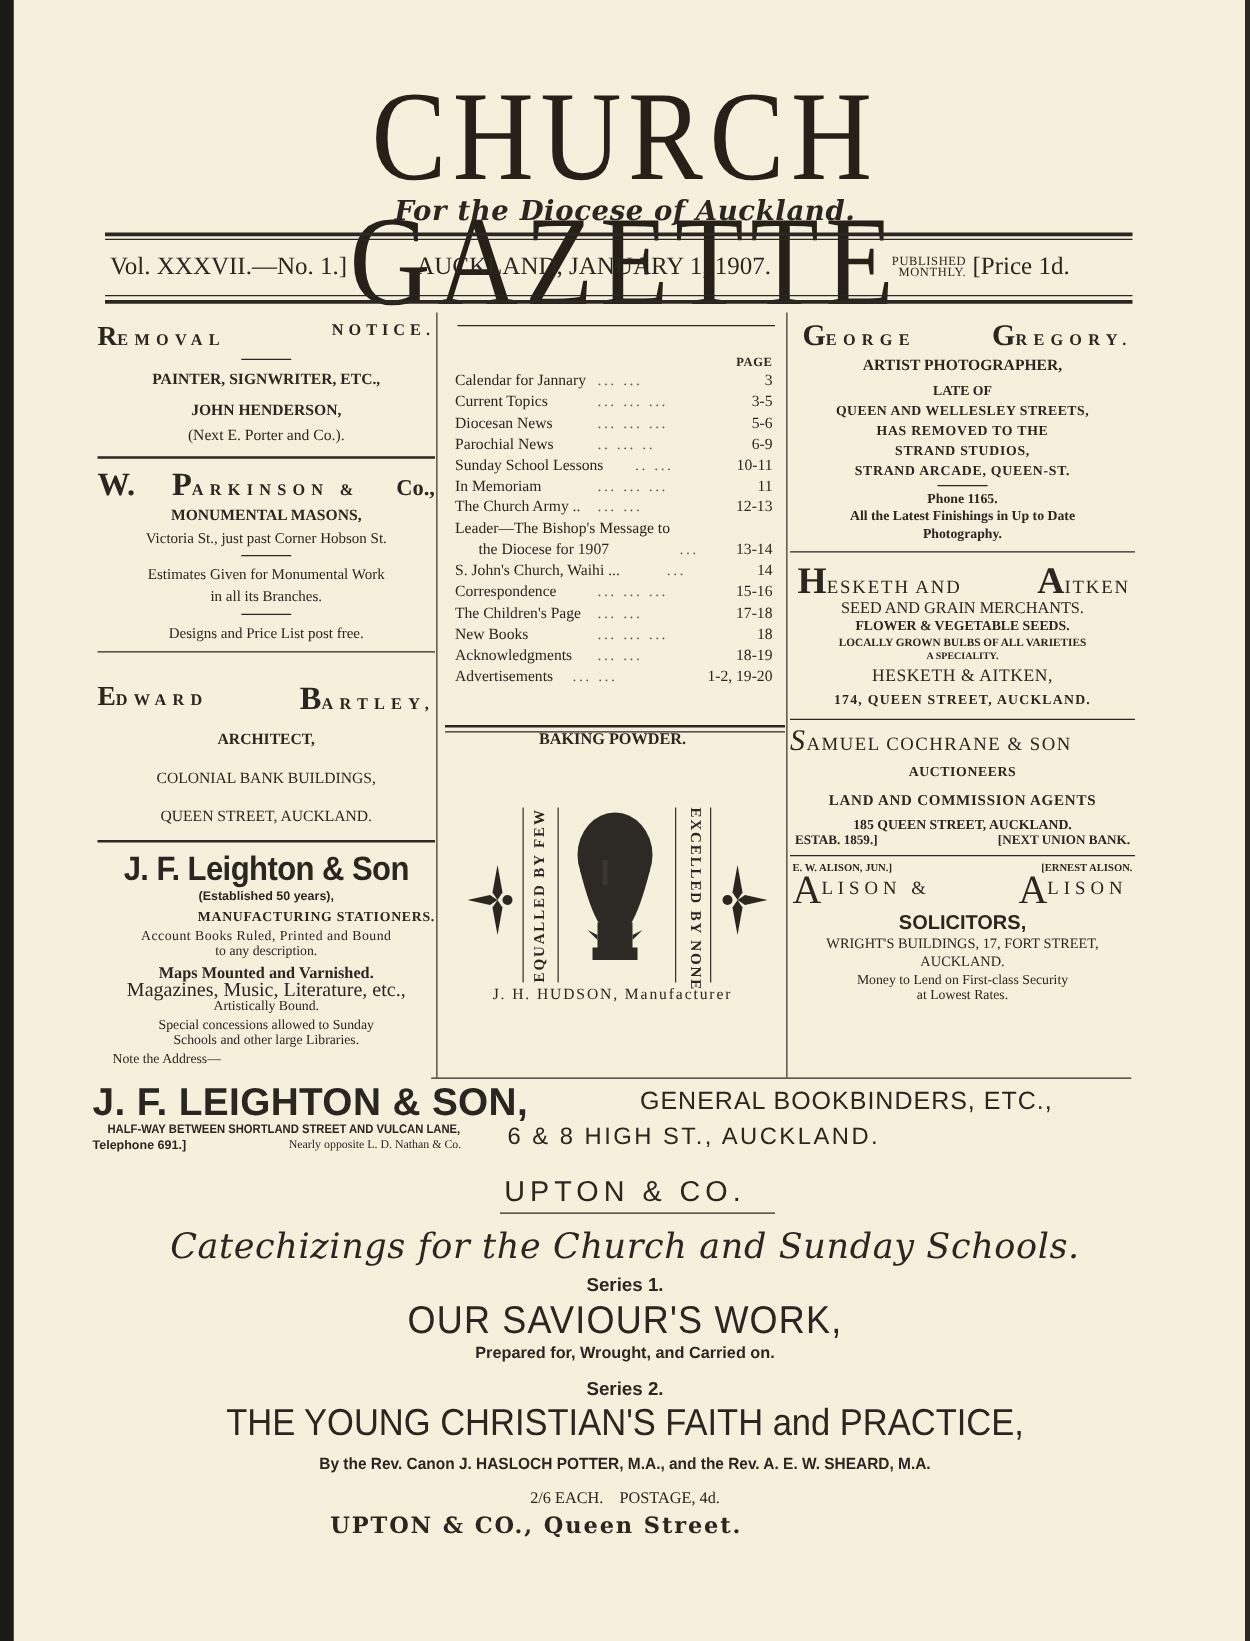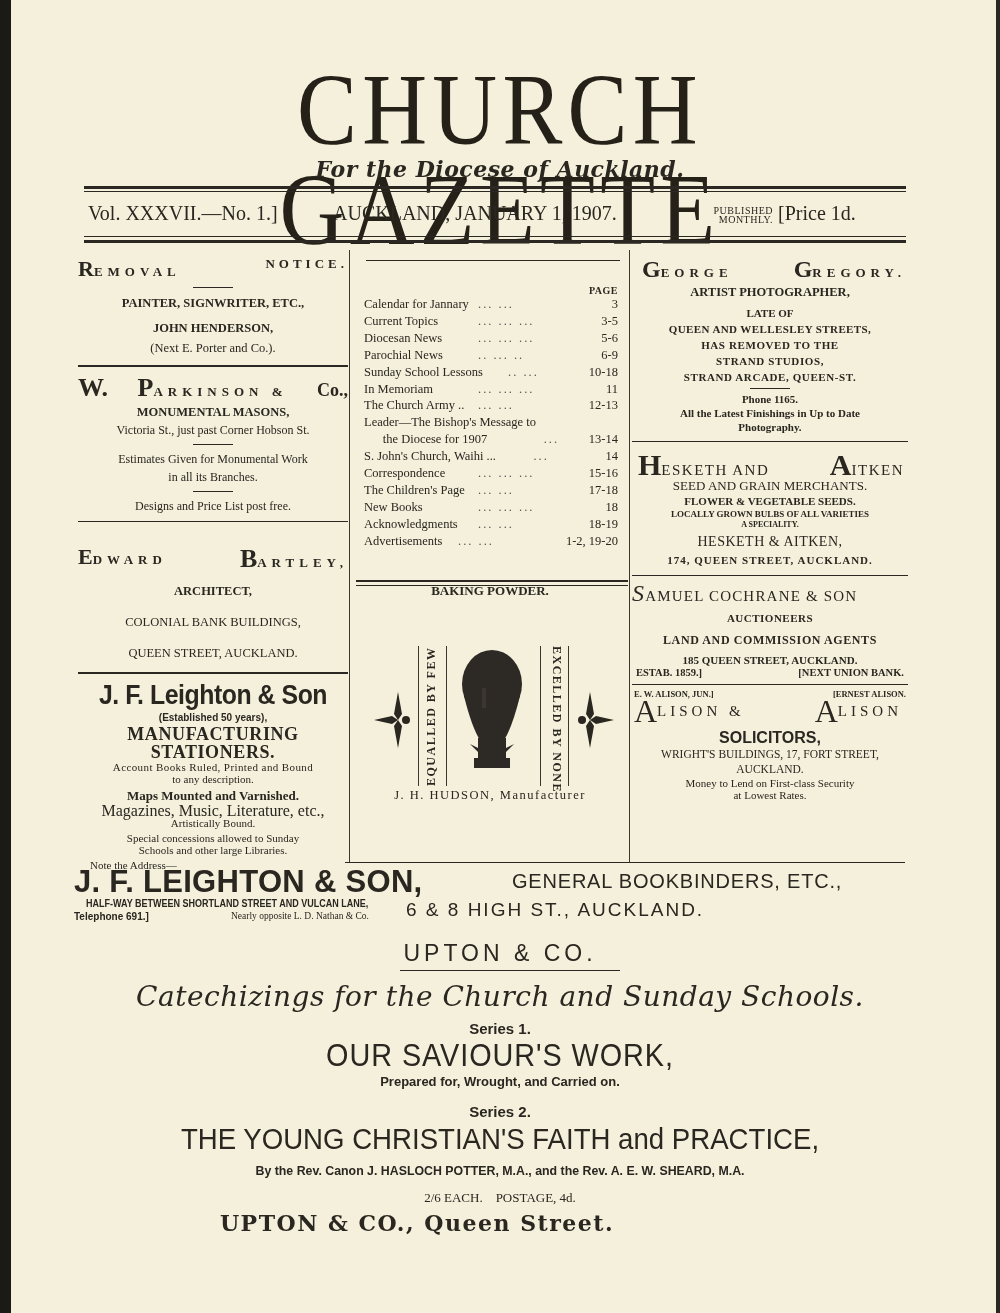--- a/index.html
+++ b/index.html
@@ -114,21 +114,21 @@
     </div>
     <div class="ad-line bold" style="margin-top:8px;">ARCHITECT,</div>
     <div class="ad-line" style="margin-top:13px;">COLONIAL BANK BUILDINGS,</div>
     <div class="ad-line" style="margin-top:13px;">QUEEN STREET, AUCKLAND.</div>
   </div>
   <div class="hr" style="margin-top:10px;"></div>
 
   <div>
     <div class="sans" style="text-align:center;font-size:27px;font-weight:bold;margin-top:6px;letter-spacing:-0.5px;transform:scaleX(0.92);">J. F. Leighton &amp; Son</div>
     <div class="ad-line bold sans" style="font-size:10px;line-height:14px;">(Established 50 years),</div>
-    <div class="ad-line bold" style="font-size:18px;letter-spacing:0.6px;">MANUFACTURING STATIONERS.</div>
+    <div class="ad-line bold" style="font-size:11px;letter-spacing:0.6px;text-align:right;">MANUFACTURING STATIONERS.</div>
     <div class="ad-line" style="font-size:11px;line-height:12px;letter-spacing:0.4px;">Account Books Ruled, Printed and Bound</div>
     <div class="ad-line" style="font-size:11px;line-height:12px;">to any description.</div>
     <div class="ad-line bold" style="font-size:13px;margin-top:2px;">Maps Mounted and Varnished.</div>
     <div class="ad-line" style="font-size:16px;line-height:12px;">Magazines, Music, Literature, etc.,</div>
     <div class="ad-line" style="font-size:11px;line-height:12px;">Artistically Bound.</div>
     <div class="ad-line" style="font-size:11px;line-height:12px;margin-top:3px;">Special concessions allowed to Sunday</div>
     <div class="ad-line" style="font-size:11px;line-height:12px;">Schools and other large Libraries.</div>
     <div style="font-size:11px;margin-top:3px;padding-left:12px;">Note the Address—</div>
   </div>
 </div>
@@ -153,21 +153,21 @@
         <span class="p">5-6</span>
       </div>
     <div class="toc-row">
         <span class="t">Parochial News</span>
         <span class="d">..    ...    ..</span>
         <span class="p">6-9</span>
       </div>
     <div class="toc-row">
         <span class="t">Sunday School Lessons</span>
         <span class="d" style="width:50px;">..      ...</span>
-        <span class="p">10-18</span>
+        <span class="p">10-11</span>
       </div>
     <div class="toc-row">
         <span class="t">In Memoriam</span>
         <span class="d">...   ...   ...</span>
         <span class="p">11</span>
       </div>
     <div class="toc-row">
         <span class="t">The Church Army ..</span>
         <span class="d">...    ...</span>
         <span class="p">12-13</span>
@@ -328,13 +328,13 @@
 <div class="abs" style="left:0;top:940px;width:1000px;text-align:center;font-size:23px;letter-spacing:4px;font-family:'Liberation Sans',sans-serif;font-weight:normal;">UPTON &amp; CO.</div>
 <div class="rule" style="left:400px;top:970px;width:220px;height:1px;"></div>
 <div class="abs" style="left:0;top:980px;width:1000px;text-align:center;font-size:28px;font-family:'DejaVu Serif',serif;font-style:italic;letter-spacing:0.5px;">Catechizings for the Church and Sunday Schools.</div>
 <div class="abs sans bold" style="left:0;top:1020px;width:1000px;text-align:center;font-size:15px;">Series 1.</div>
 <div class="abs" style="left:0;top:1038px;width:1000px;text-align:center;font-size:31px;font-family:'Liberation Sans',sans-serif;transform:scaleX(0.93);letter-spacing:1px;">OUR SAVIOUR'S WORK,</div>
 <div class="abs sans bold" style="left:0;top:1074px;width:1000px;text-align:center;font-size:13px;">Prepared for, Wrought, and Carried on.</div>
 <div class="abs sans bold" style="left:0;top:1103px;width:1000px;text-align:center;font-size:15px;">Series 2.</div>
 <div class="abs" style="left:0;top:1122px;width:1000px;text-align:center;font-size:30px;font-family:'Liberation Sans',sans-serif;transform:scaleX(0.92);white-space:nowrap;">THE YOUNG CHRISTIAN'S FAITH and PRACTICE,</div>
 <div class="abs sans" style="left:0;top:1163px;width:1000px;text-align:center;font-size:13px;font-weight:bold;transform:scaleX(0.95);">By the Rev. Canon J. HASLOCH POTTER, M.A., and the Rev. A. E. W. SHEARD, M.A.</div>
 <div class="abs" style="left:0;top:1190px;width:1000px;text-align:center;font-size:13px;white-space:pre;">2/6 EACH.    POSTAGE, 4d.</div>
-<div class="abs" style="left:0;top:1210px;width:834px;text-align:center;font-size:22px;font-weight:bold;font-family:'DejaVu Serif',serif;letter-spacing:1.5px;">UPTON &amp; CO., Queen Street.</div>
+<div class="abs" style="left:12px;top:1210px;width:834px;text-align:center;font-size:18px;font-weight:bold;font-family:'DejaVu Serif',serif;letter-spacing:1.5px;">UPTON &amp; CO., Queen Street.</div>
 
 </body></html>

